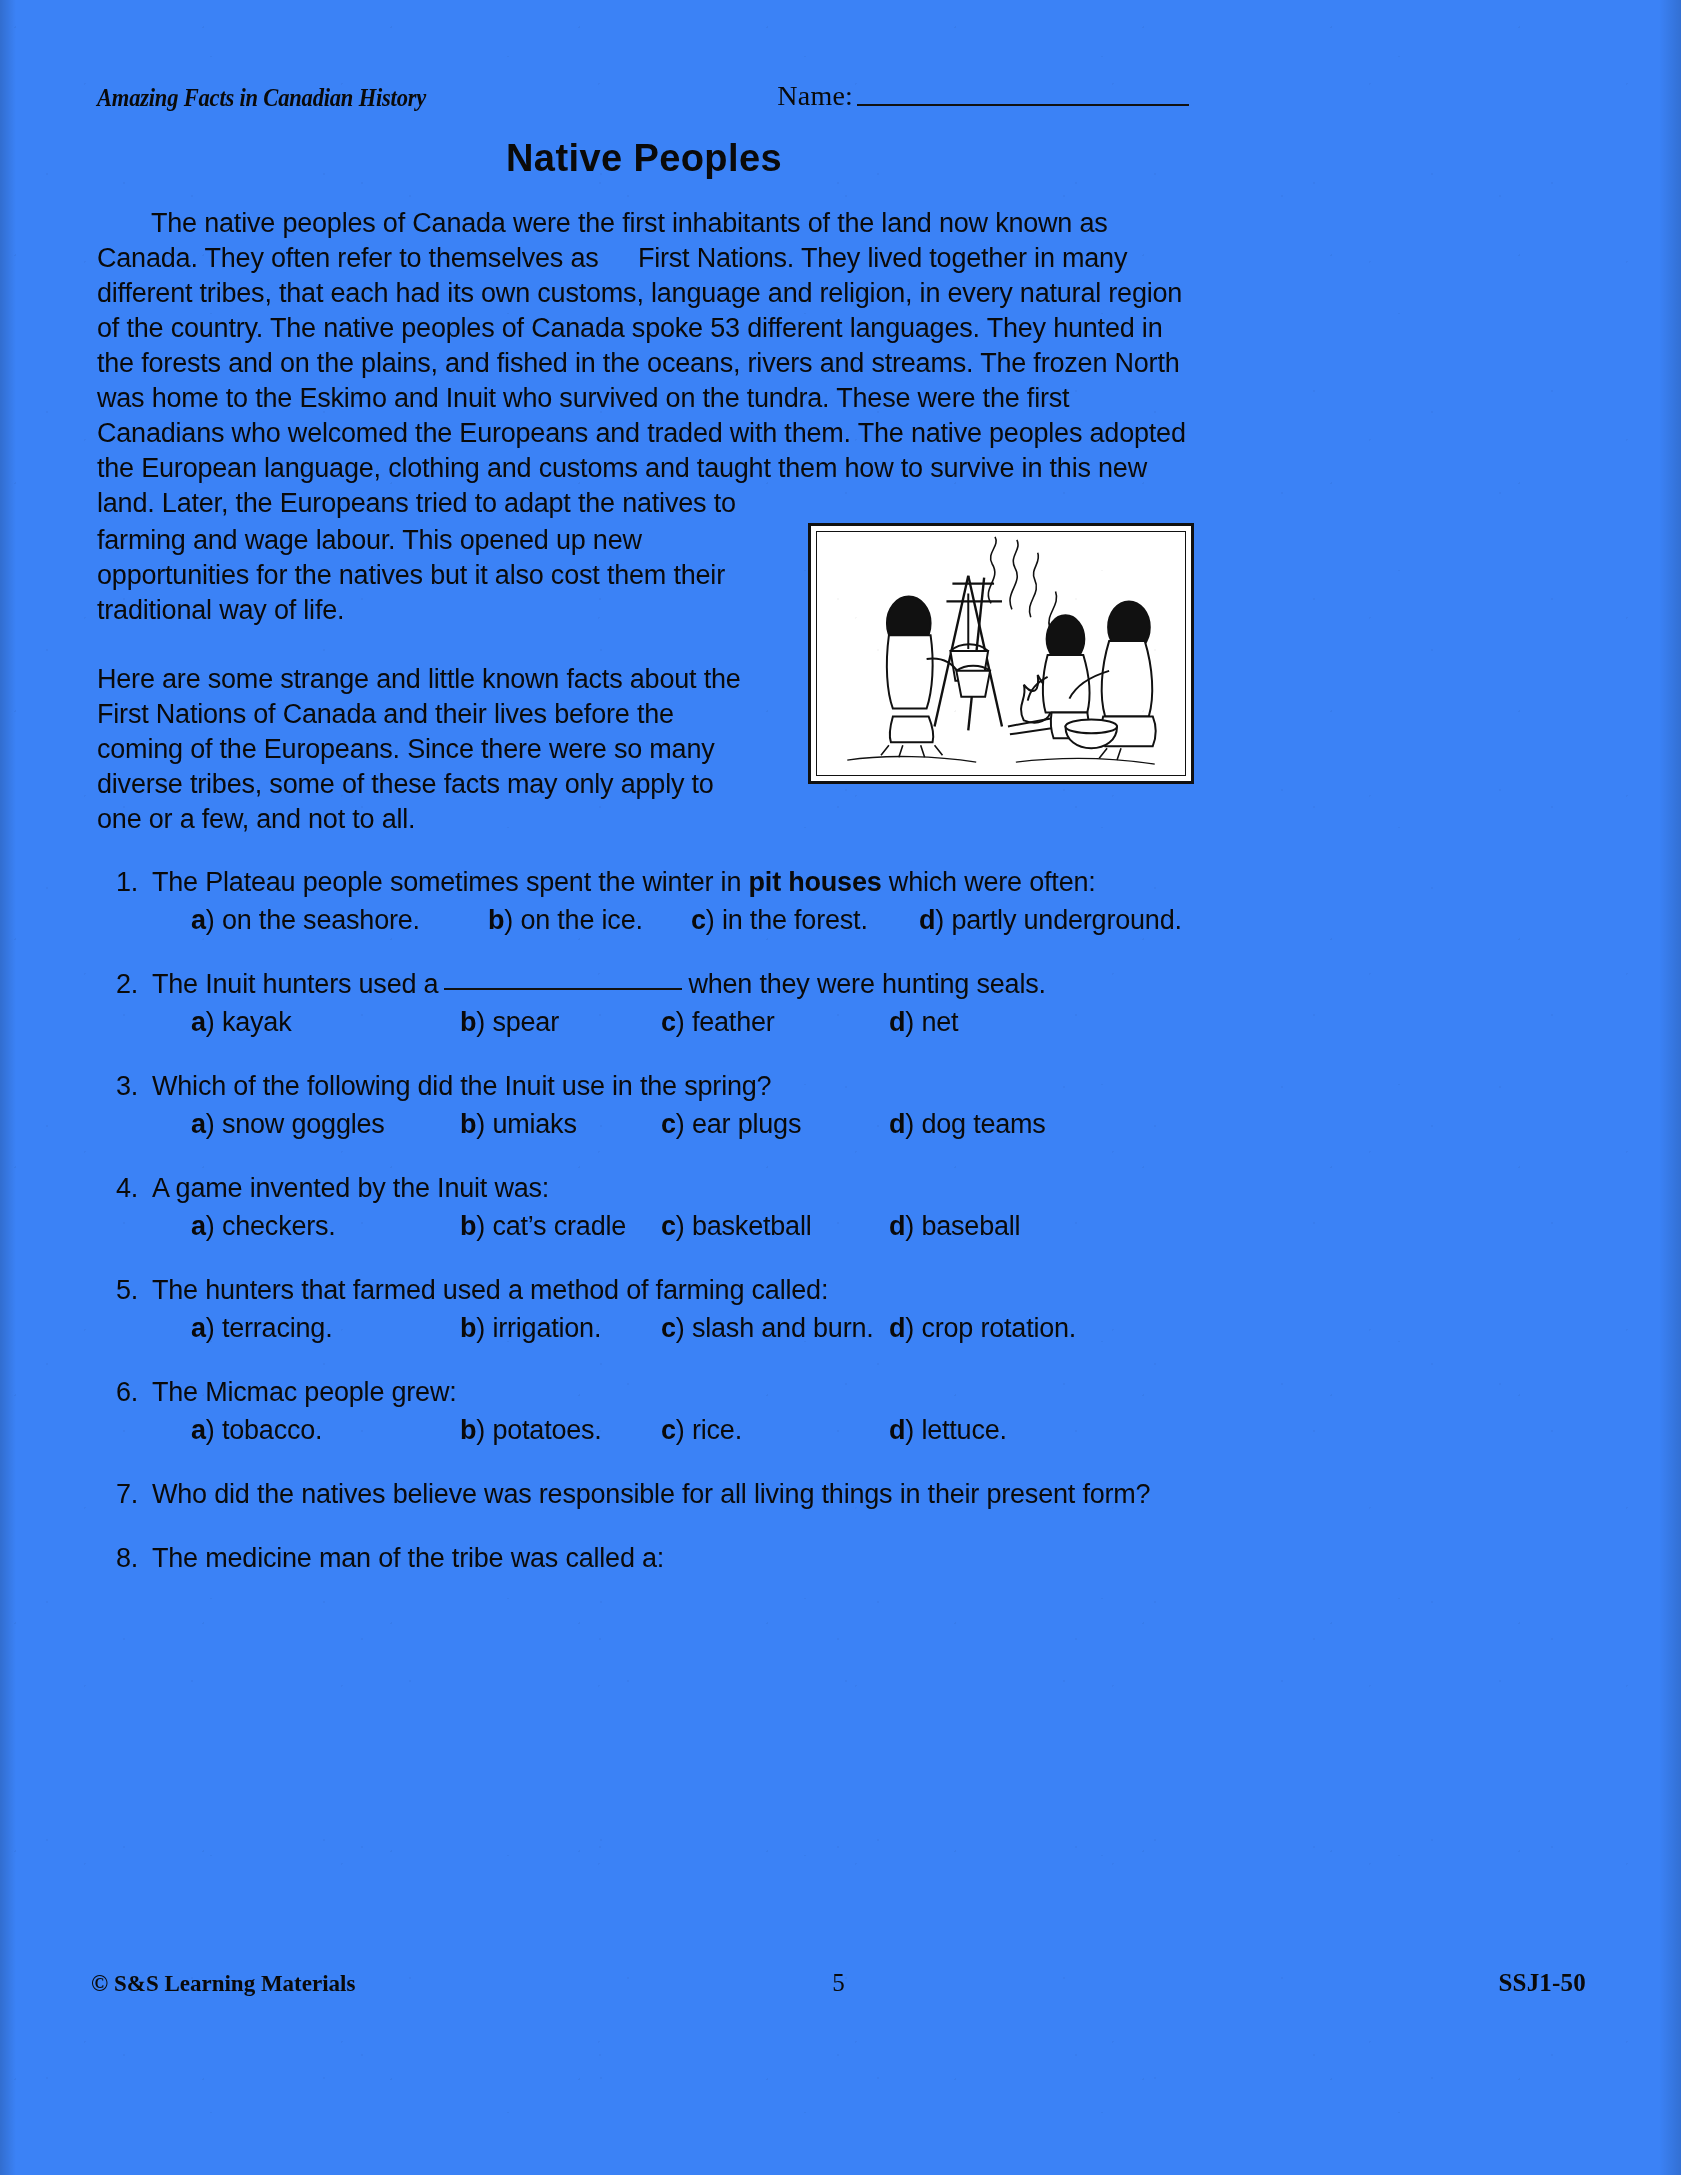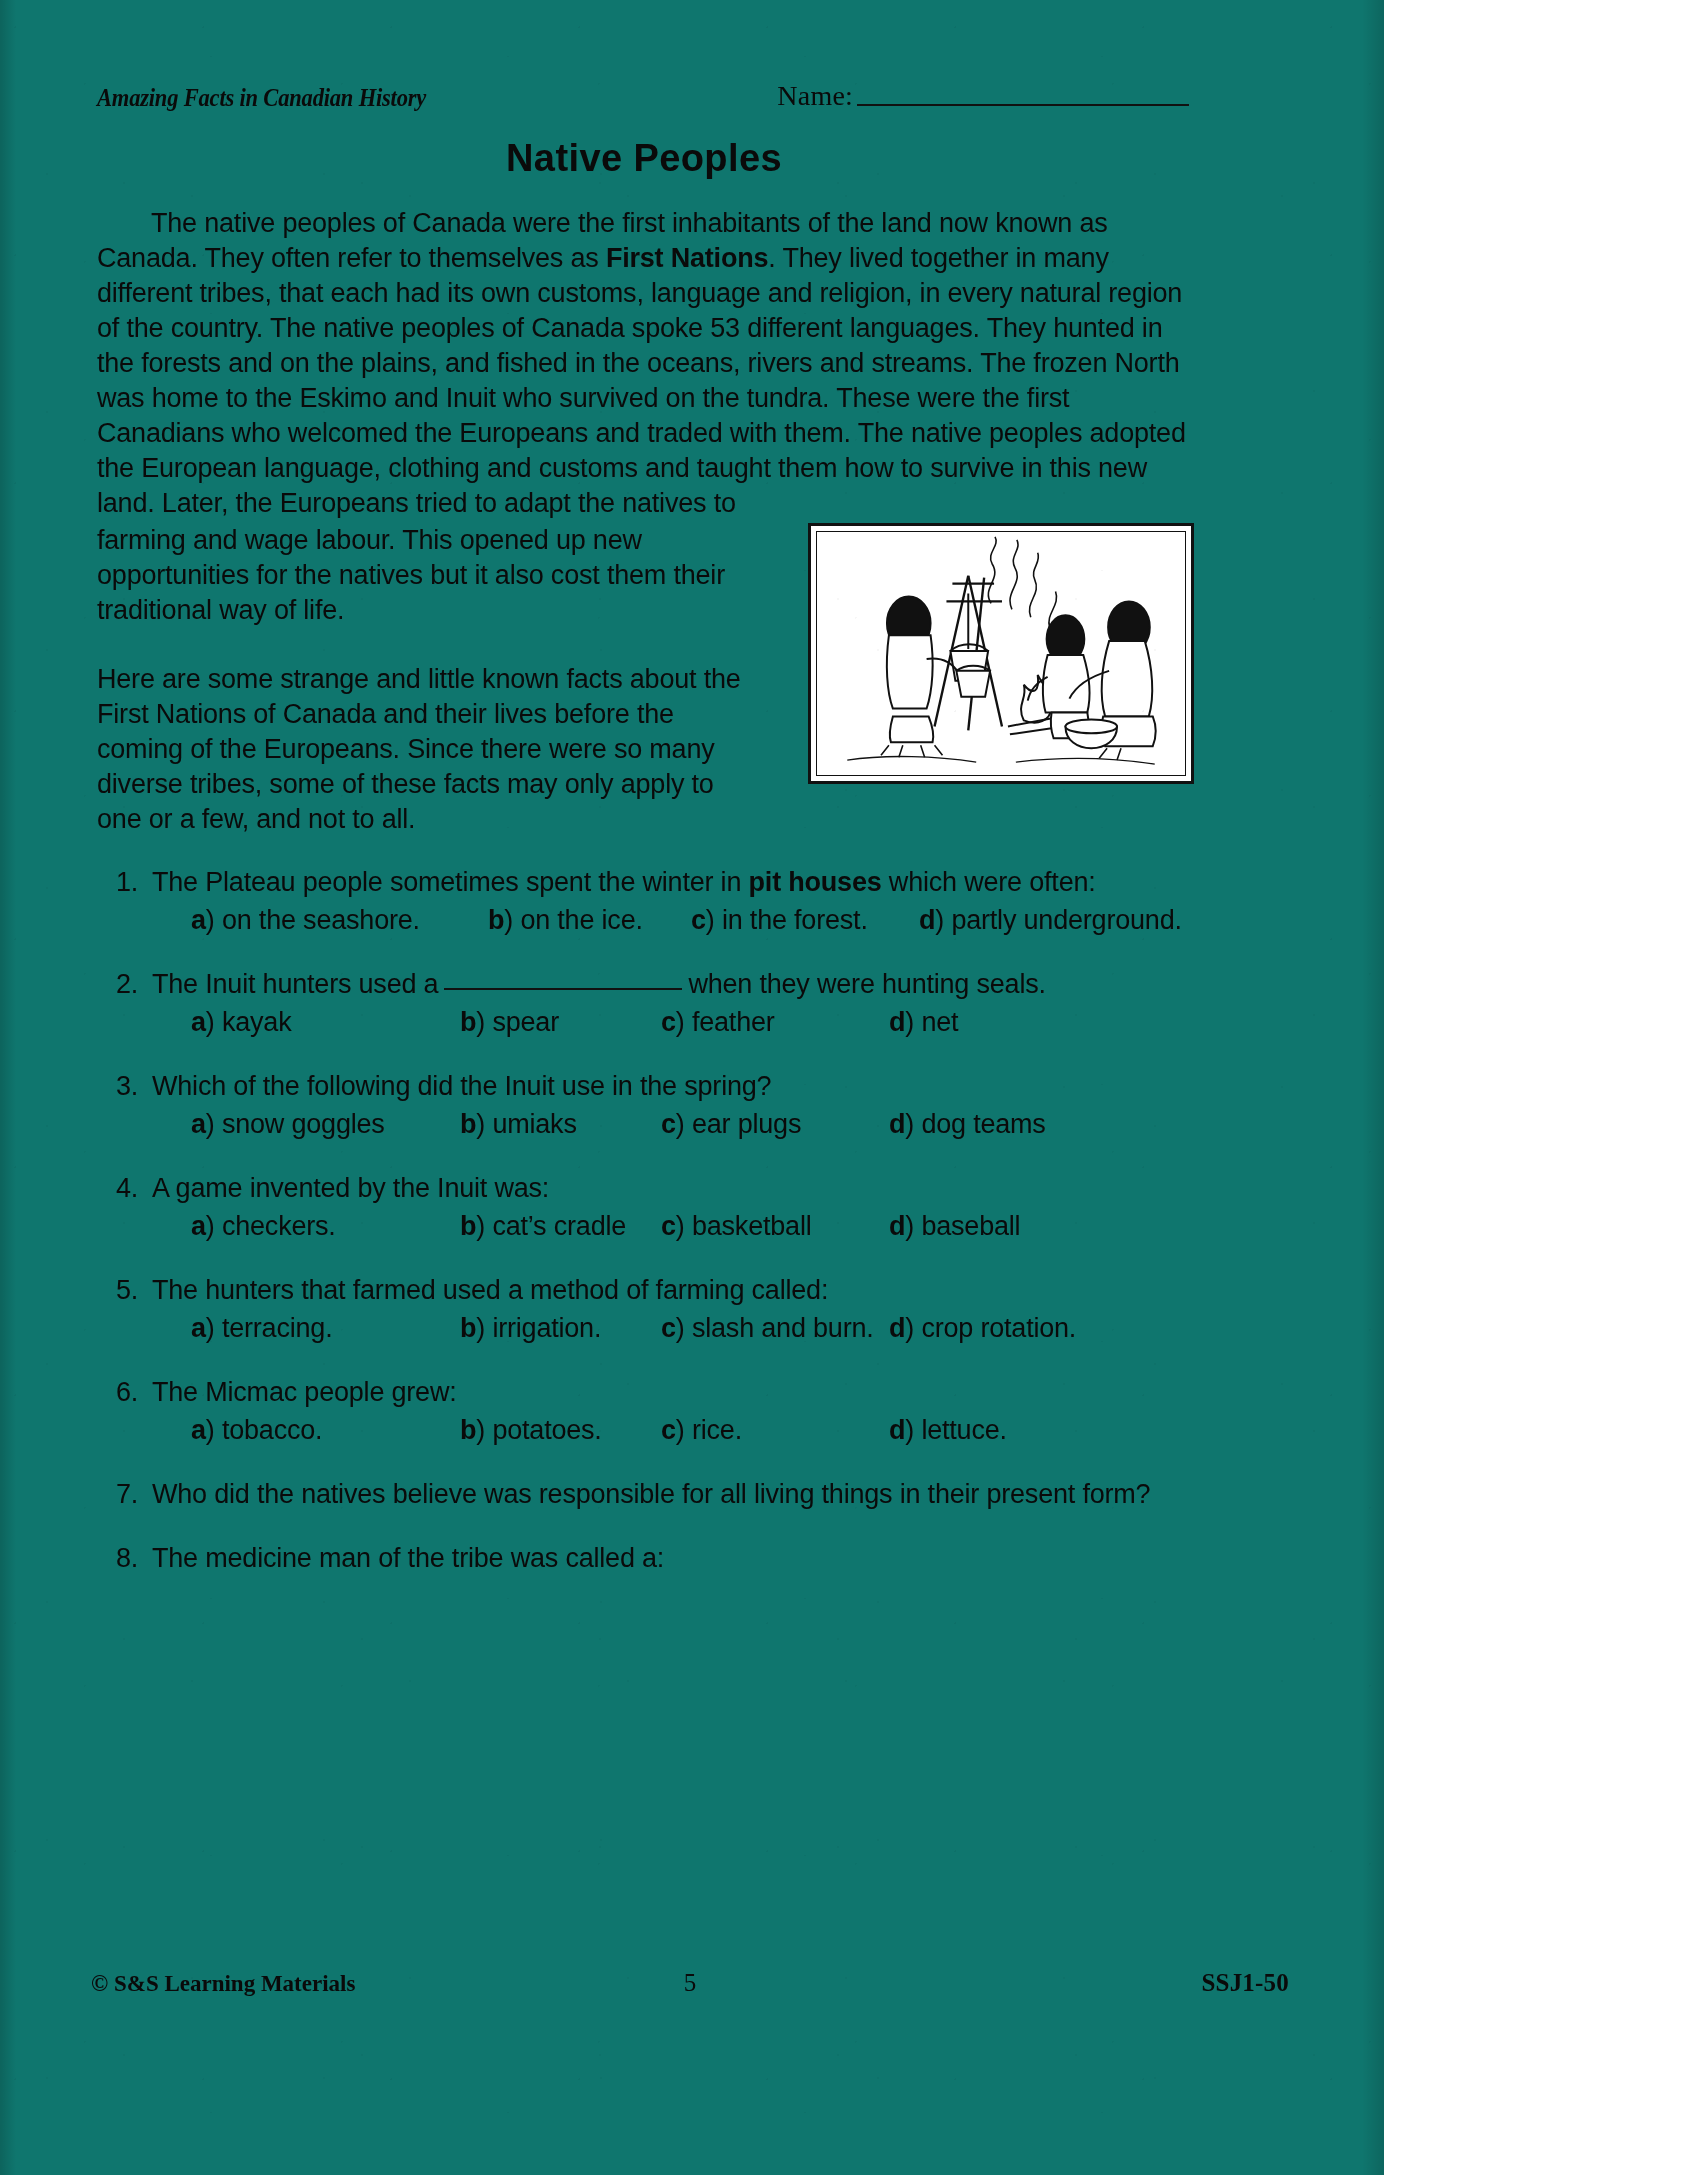--- a/index.html
+++ b/index.html
@@ -6,23 +6,23 @@
     margin: 0;
     padding: 0;
     background: #ffffff;
   }
   body {
     font-family: "Liberation Sans", sans-serif;
     color: #0a0a0a;
   }
   .page {
     position: relative;
-    width: 1384px;
+    width: 1681px;
     height: 2175px;
-    background: #0f766e;
+    background: #3b82f6;
     overflow: hidden;
   }
   
   .grain {
     position: absolute;
     inset: 0;
     pointer-events: none;
     background-image:
       radial-gradient(circle at 8% 12%, rgba(0,0,0,.05) 0 1px, transparent 1px),
       radial-gradient(circle at 33% 47%, rgba(0,0,0,.04) 0 1px, transparent 1px),
@@ -100,21 +100,21 @@
 
   
   .body-text {
     font-size: 27px;
     line-height: 35px;
     letter-spacing: -0.2px;
     margin-top: 26px;
     text-align: left;
   }
   .body-text .indent { display: inline-block; width: 54px; }
-  .body-text b { font-weight: bold; }
+  .body-text b { font-weight: normal; margin-left: 32px; }
 
   .figure-wrap {
     position: relative;
     margin-top: 2px;
   }
   .illustration {
     position: absolute;
     right: -3px;
     top: 0;
     width: 386px;

